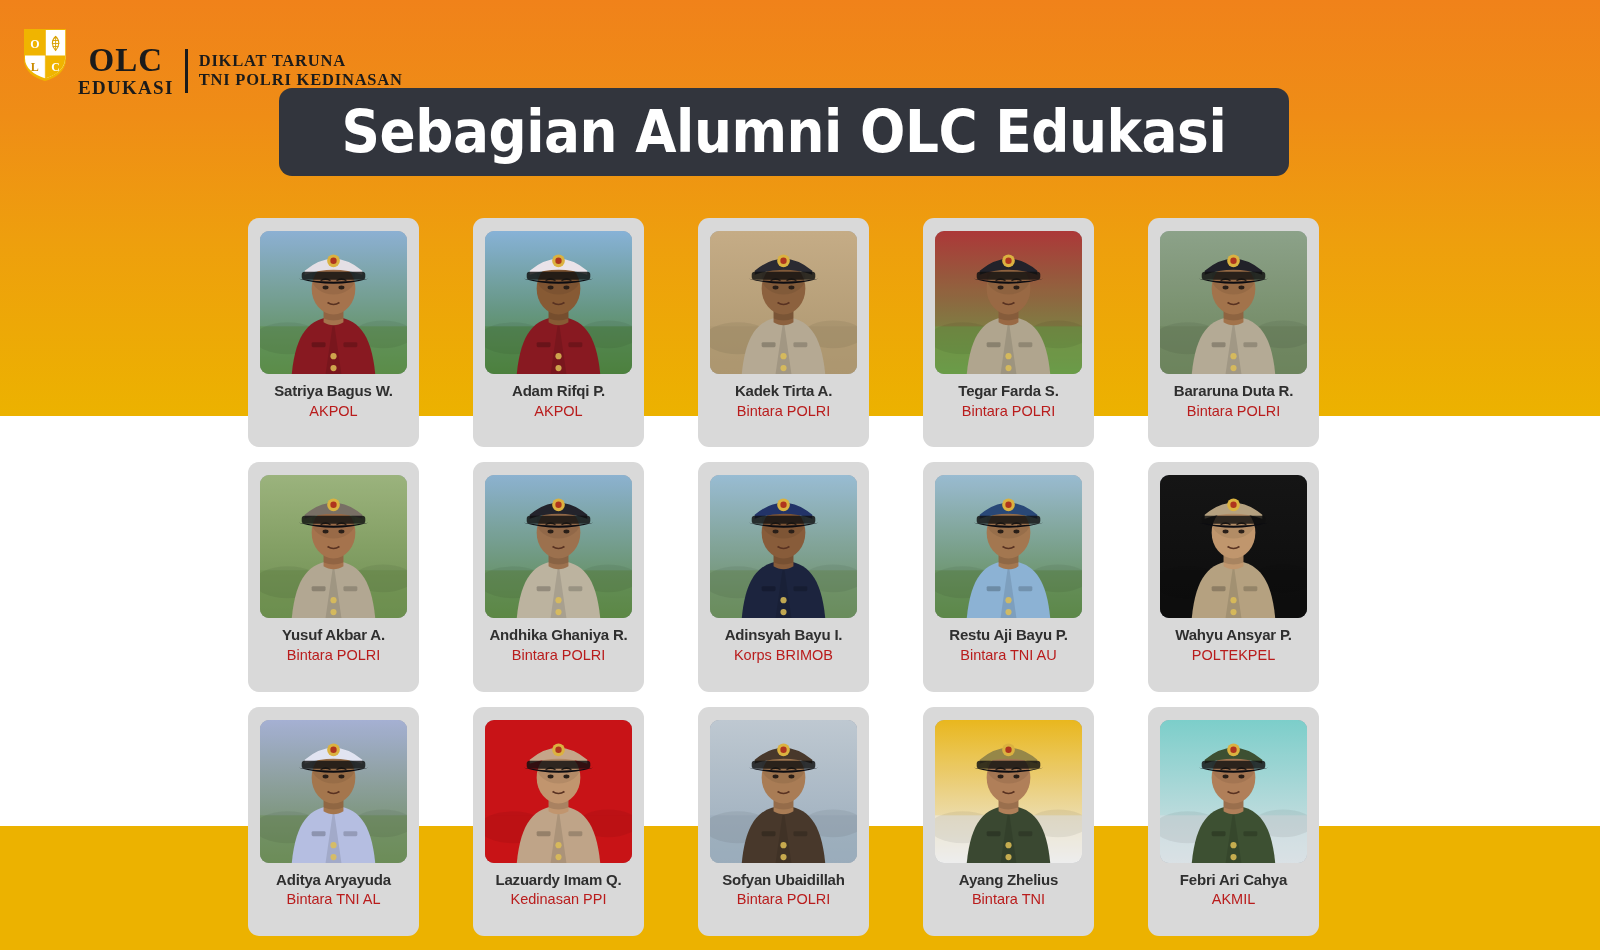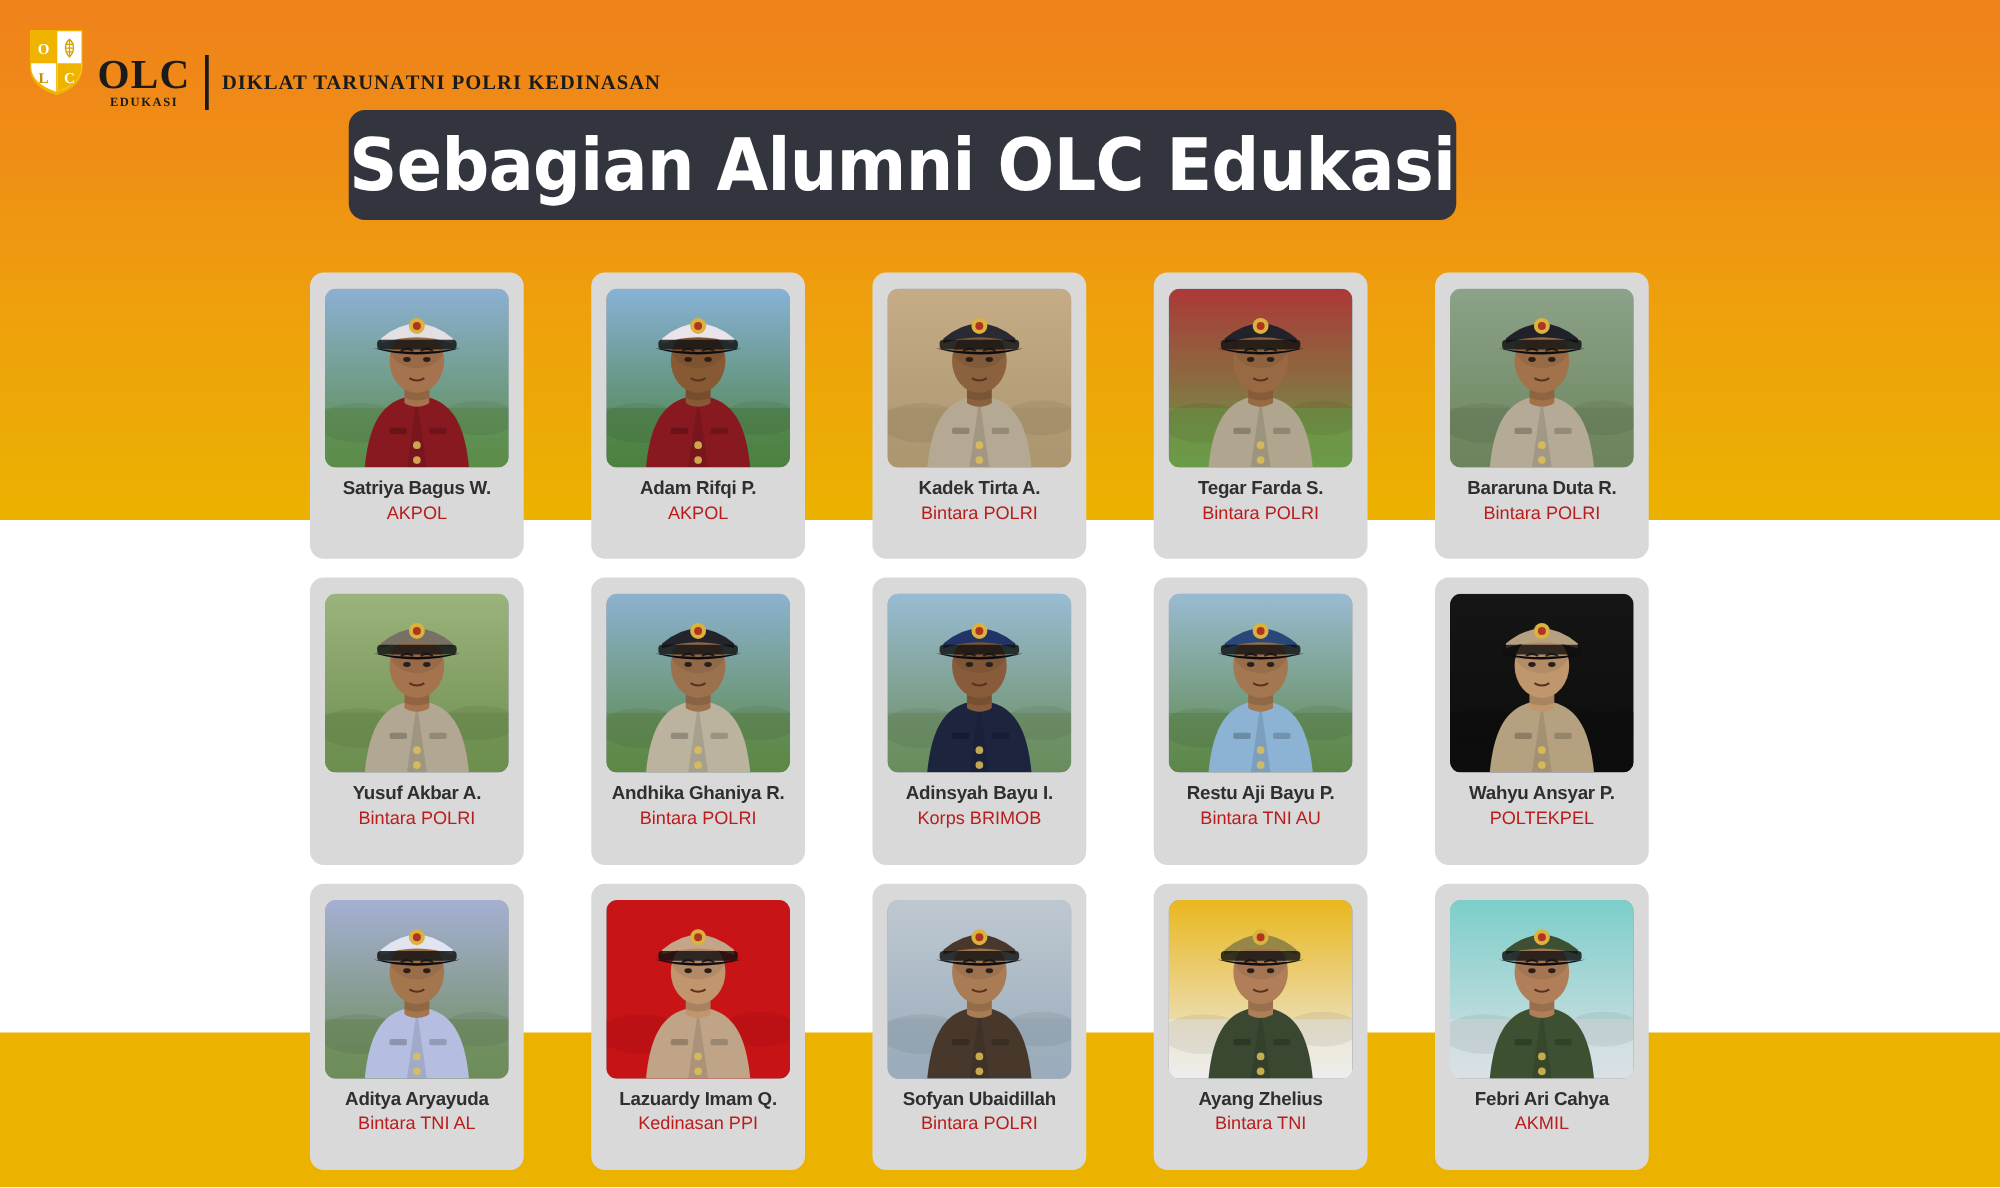--- a/index.html
+++ b/index.html
@@ -83,53 +83,53 @@
   }
   .brand-olc {
     font-family: "Liberation Serif", serif;
     font-size: 33px;
     font-weight: 700;
     letter-spacing: 1px;
     color: #1b1b1b;
   }
   .brand-edukasi {
     font-family: "Liberation Serif", serif;
-    font-size: 10px;
+    font-size: 19px;
     font-weight: 700;
     letter-spacing: 1.3px;
     color: #1b1b1b;
     margin-top: 1px;
   }
   .brand-divider {
     width: 3px;
     height: 44px;
     background: #1b1b1b;
     margin: 0 3px;
   }
   .brand-right {
     display: flex;
-    flex-direction: row;
+    flex-direction: column;
     justify-content: center;
     line-height: 1.12;
   }
   .brand-right span {
     font-family: "Liberation Serif", serif;
     font-size: 16.5px;
     font-weight: 700;
     letter-spacing: 0.8px;
     color: #1b1b1b;
     white-space: nowrap;
   }
 
   
   .title-box {
     position: absolute;
     left: 279px;
     top: 88px;
-    width: 886px;
+    width: 1010px;
     height: 88px;
     background: #32353d;
     border-radius: 13px;
     display: flex;
     align-items: center;
     justify-content: center;
     z-index: 5;
   }
   .title-text {
     color: #ffffff;

